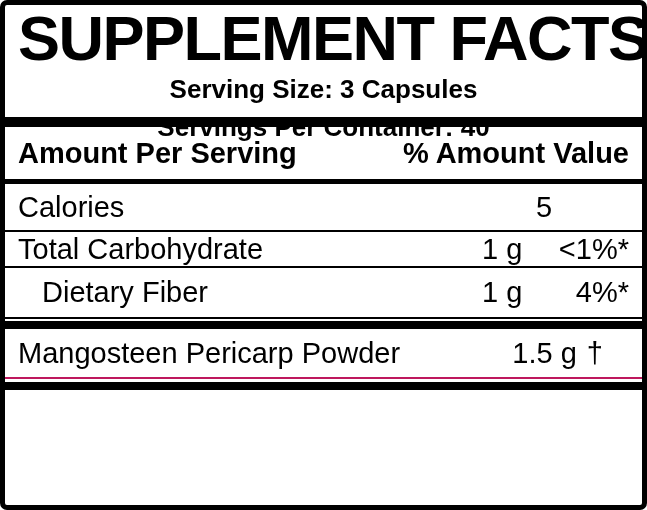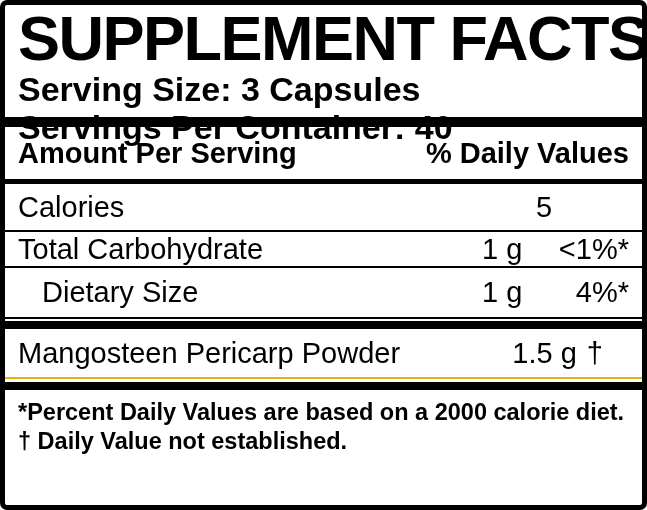--- a/index.html
+++ b/index.html
@@ -9,37 +9,37 @@
     border:5px solid #000;border-radius:7px;
     background:#fff;color:#000;
     font-family:"Liberation Sans","DejaVu Sans",sans-serif;
     display:flex;flex-direction:column;overflow:hidden;
   }
   .head{padding:2px 13px 12px 13px;height:112px;}
   .title{
     margin:0;font-size:63px;line-height:1.0;font-weight:bold;
     letter-spacing:-1.5px;white-space:nowrap;
   }
-  .serving-line{font-size:34px;font-weight:bold;line-height:38px;white-space:nowrap;}
+  .serving-line{font-size:26px;font-weight:bold;line-height:38px;white-space:nowrap;text-align:center;}
   .bar{background:#000;width:100%;flex:0 0 auto;}
   .bar.b1{height:10px;}
   .bar.b2{height:8px;}
   .gap2{height:2px;flex:0 0 auto;}
   .gap3{height:3px;flex:0 0 auto;}
   .row{
     display:flex;align-items:center;
     padding:0 13px;font-size:29px;flex:0 0 auto;white-space:nowrap;
   }
   .row .name{flex:1;overflow:hidden;}
   .header-row{height:57px;font-weight:bold;border-bottom:5px solid #000;}
   .r-cal{height:48px;border-bottom:2.5px solid #000;padding-left:13px;}
   .r-carb{height:36px;border-bottom:2.5px solid #000;}
   .r-fiber{height:51px;border-bottom:2px solid #000;}
   .r-fiber .name{padding-left:24px;}
-  .r-herb{height:50px;border-bottom:2px solid #eab308;}
+  .r-herb{height:50px;border-bottom:2px solid #be185d;}
   .amt{width:55px;text-align:left;}
   .dv{width:78px;margin-left:14px;text-align:right;}
   .cal-val{width:170px;text-align:center;}
   .herb-right{display:flex;gap:10px;padding-right:26px;align-items:flex-end;}
   .foot{padding:8px 13px 0 13px;font-size:23.5px;font-weight:bold;line-height:29px;}
 </style>
 </head>
 <body>
 
 <div class="panel">
@@ -47,52 +47,48 @@
   <div class="head">
     <h1 class="title">SUPPLEMENT FACTS</h1>
     <div class="serving-line">Serving Size: 3 Capsules</div>
     <div class="serving-line">Servings Per Container: 40</div>
   </div>
 
   <div class="bar b1"></div>
 
   <div class="row header-row">
     <span class="name">Amount Per Serving</span>
-    <span>% Daily Values</span>
+    <span>% Amount Value</span>
   </div>
 
   <div class="row r-cal">
     <span class="name">Calories</span>
     <span class="cal-val">5</span>
   </div>
 
   <div class="row r-carb">
     <span class="name">Total Carbohydrate</span>
     <span class="amt">1 g</span>
     <span class="dv">&lt;1%*</span>
   </div>
 
   <div class="row r-fiber">
-    <span class="name">Dietary Size</span>
+    <span class="name">Dietary Fiber</span>
     <span class="amt">1 g</span>
     <span class="dv">4%*</span>
   </div>
 
   <div class="gap2"></div>
   <div class="bar b2"></div>
 
   <div class="row r-herb">
     <span class="name">Mangosteen Pericarp Powder</span>
     <span class="herb-right">
       <span>1.5 g</span>
       <span>†</span>
     </span>
   </div>
 
   <div class="gap3"></div>
   <div class="bar b2"></div>
 
-  <div class="foot">
-    <div>*Percent Daily Values are based on a 2000 calorie diet.</div>
-    <div>† Daily Value not established.</div>
-  </div>
 
 </div>
 
 </body></html>

